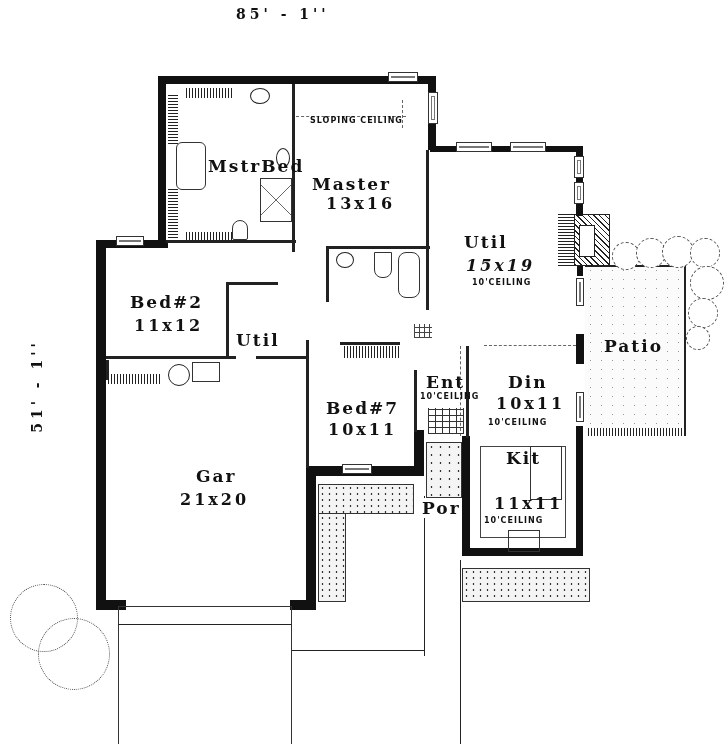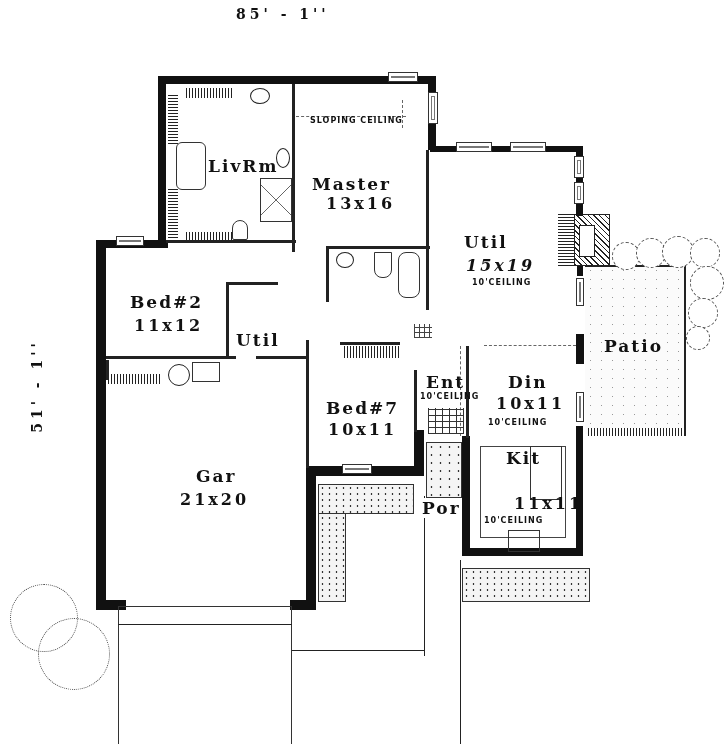--- a/index.html
+++ b/index.html
@@ -140,21 +140,21 @@
   <div class="thin" style="left:424px;top:496px;width:1px;height:160px;"></div>
   <div class="thin" style="left:460px;top:560px;width:1px;height:184px;"></div>
 
   <div class="tree" style="left:10px;top:584px;width:66px;height:66px;"></div>
   <div class="tree" style="left:38px;top:618px;width:70px;height:70px;"></div>
 
   <div class="abs" style="left:428px;top:408px;width:36px;height:26px;background:repeating-linear-gradient(90deg,#333 0 1px,transparent 1px 7px),repeating-linear-gradient(0deg,#333 0 1px,transparent 1px 6px);"></div>
   <div class="abs" style="left:414px;top:324px;width:18px;height:14px;background:repeating-linear-gradient(90deg,#444 0 1px,transparent 1px 5px),repeating-linear-gradient(0deg,#444 0 1px,transparent 1px 5px);"></div>
 </div>
 
-<div class="label room-name" style="left:208px;top:156px;">LivRm</div>
+<div class="label room-name" style="left:208px;top:156px;">MstrBed</div>
 
 <div class="label ceil" style="left:310px;top:116px;">SLOPING CEILING</div>
 <div class="label room-name" style="left:312px;top:174px;">Master</div>
 <div class="label room-dim" style="left:326px;top:194px;">13x16</div>
 
 <div class="label room-name" style="left:464px;top:232px;">Util</div>
 <div class="label room-dim" style="left:466px;top:256px;font-style:italic;">15x19</div>
 <div class="label ceil" style="left:472px;top:278px;">10'CEILING</div>
 
 <div class="label room-name" style="left:604px;top:336px;">Patio</div>
@@ -168,19 +168,19 @@
 <div class="label room-dim" style="left:328px;top:420px;">10x11</div>
 
 <div class="label room-name" style="left:426px;top:372px;">Ent</div>
 <div class="label ceil" style="left:420px;top:392px;">10'CEILING</div>
 
 <div class="label room-name" style="left:508px;top:372px;">Din</div>
 <div class="label room-dim" style="left:496px;top:394px;">10x11</div>
 <div class="label ceil" style="left:488px;top:418px;">10'CEILING</div>
 
 <div class="label room-name" style="left:506px;top:448px;">Kit</div>
-<div class="label room-dim" style="left:494px;top:494px;margin-left:20px;">11x11</div>
+<div class="label room-dim" style="left:494px;top:494px;">11x11</div>
 <div class="label ceil" style="left:484px;top:516px;">10'CEILING</div>
 
 <div class="label room-name" style="left:196px;top:466px;">Gar</div>
 <div class="label room-dim" style="left:180px;top:490px;">21x20</div>
 
 <div class="label room-name" style="left:422px;top:498px;background:#fff;">Por</div>
 
 </body></html>

